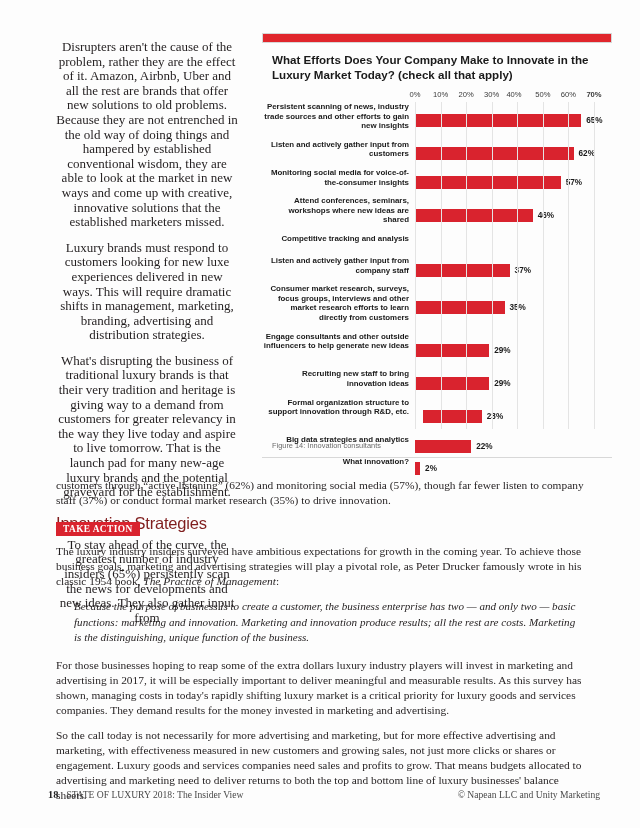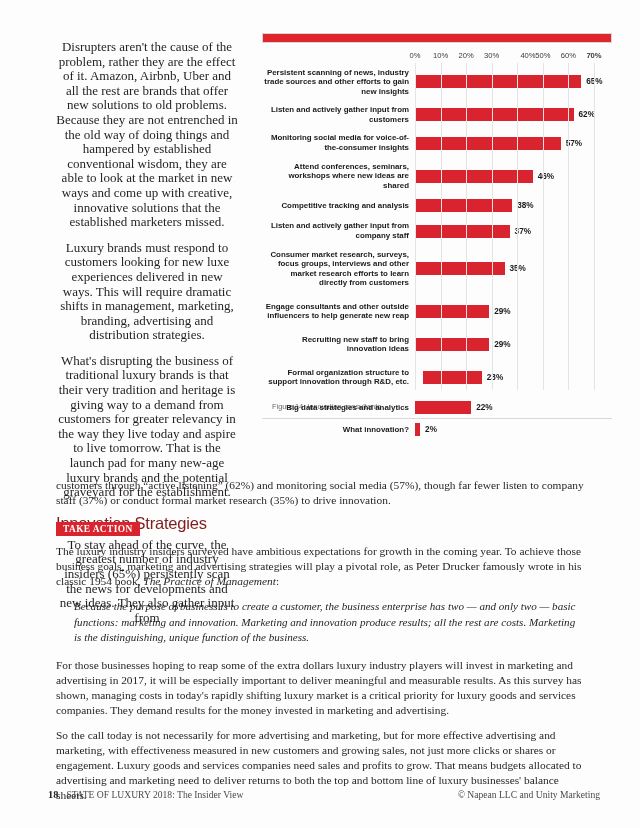--- a/index.html
+++ b/index.html
@@ -85,21 +85,20 @@
     width:1px;
     background:#e4e4e4;
   }
   .bars{
     position:relative;
     margin-top:0;
   }
   .barrow{
     position:relative;
     display:flex;
-    align-items:center;
   }
   .blabel{
     width:153px;
     text-align:right;
     padding-right:6px;
     box-sizing:border-box;
     font-family:"Liberation Sans", sans-serif;
     font-weight:bold;
     font-size:7.9px;
     line-height:9.6px;
@@ -197,28 +196,29 @@
   <div class="left-col">
     <p>Disrupters aren't the cause of the problem, rather they are the effect of it. Amazon, Airbnb, Uber and all the rest are brands that offer new solutions to old problems. Because they are not entrenched in the old way of doing things and hampered by established conventional wisdom, they are able to look at the market in new ways and come up with creative, innovative solutions that the established marketers missed.</p>
     <p>Luxury brands must respond to customers looking for new luxe experiences delivered in new ways. This will require dramatic shifts in management, marketing, branding, advertising and distribution strategies.</p>
     <p>What's disrupting the business of traditional luxury brands is that their very tradition and heritage is giving way to a demand from customers for greater relevancy in the way they live today and aspire to live tomorrow. That is the launch pad for many new-age luxury brands and the potential graveyard for the establishment.</p>
     <div class="sec-head">Innovation Strategies</div>
     <p>To stay ahead of the curve, the greatest number of industry insiders (65%) persistently scan the news for developments and new ideas. They also gather input from</p>
   </div>
 
   <div class="chart-panel">
     <div class="chart-topbar"></div>
+    <div class="chart-title">What Efforts Does Your Company Make to Innovate in the Luxury Market Today? (check all that apply)</div>
 
     <div class="plot">
       <div class="axis-row" id="axis-row">
           <div class="tick" style="left: 153px;">0%</div>
           <div class="tick" style="left: 178.571px;">10%</div>
           <div class="tick" style="left: 204.143px;">20%</div>
           <div class="tick" style="left: 229.714px;">30%</div>
-          <div class="tick" style="left: 266px;">40%</div>
+          <div class="tick" style="left: 252px;">40%</div>
           <div class="tick" style="left: 280.857px;">50%</div>
           <div class="tick" style="left: 306.429px;">60%</div>
           <div class="tick" style="left: 332px; font-weight: bold;">70%</div>
         </div>
       <div class="bars" id="bars">
           <div class="barrow" style="height: 37.8px;">
             <div class="blabel">Persistent scanning of news, industry trade sources and other efforts to gain new insights</div>
             <div class="btrack">
               <div class="bar" style="width: 166.214px; background: rgb(217, 35, 46);"></div>
               <div class="bval">65%</div>
@@ -240,41 +240,37 @@
           </div>
           <div class="barrow" style="height: 37.8px;">
             <div class="blabel">Attend conferences, seminars, workshops where new ideas are shared</div>
             <div class="btrack">
               <div class="bar" style="width: 117.629px; background: rgb(217, 35, 46);"></div>
               <div class="bval">46%</div>
             </div>
           </div>
           <div class="barrow" style="height: 22px;">
             <div class="blabel">Competitive tracking and analysis</div>
-            <div class="btrack">
-              <div class="bar" style="width: 97.1714px; background: rgb(217, 35, 46);"></div>
-              <div class="bval">38%</div>
-            </div>
           </div>
           <div class="barrow" style="height: 28.2px;">
             <div class="blabel">Listen and actively gather input from company staff</div>
             <div class="btrack">
               <div class="bar" style="width: 94.6143px; background: rgb(217, 35, 46);"></div>
               <div class="bval">37%</div>
             </div>
           </div>
           <div class="barrow" style="height: 47.4px;">
             <div class="blabel">Consumer market research, surveys, focus groups, interviews and other market research efforts to learn directly from customers</div>
             <div class="btrack">
               <div class="bar" style="width: 89.5px; background: rgb(217, 35, 46);"></div>
               <div class="bval">35%</div>
             </div>
           </div>
           <div class="barrow" style="height: 37.8px;">
-            <div class="blabel">Engage consultants and other outside influencers to help generate new reap</div>
+            <div class="blabel">Engage consultants and other outside influencers to help generate new ideas</div>
             <div class="btrack">
               <div class="bar" style="width: 74.1571px; background: rgb(217, 35, 46);"></div>
               <div class="bval">29%</div>
             </div>
           </div>
           <div class="barrow" style="height: 28.2px;">
             <div class="blabel">Recruiting new staff to bring innovation ideas</div>
             <div class="btrack">
               <div class="bar" style="width: 74.1571px; background: rgb(217, 35, 46);"></div>
               <div class="bval">29%</div>

